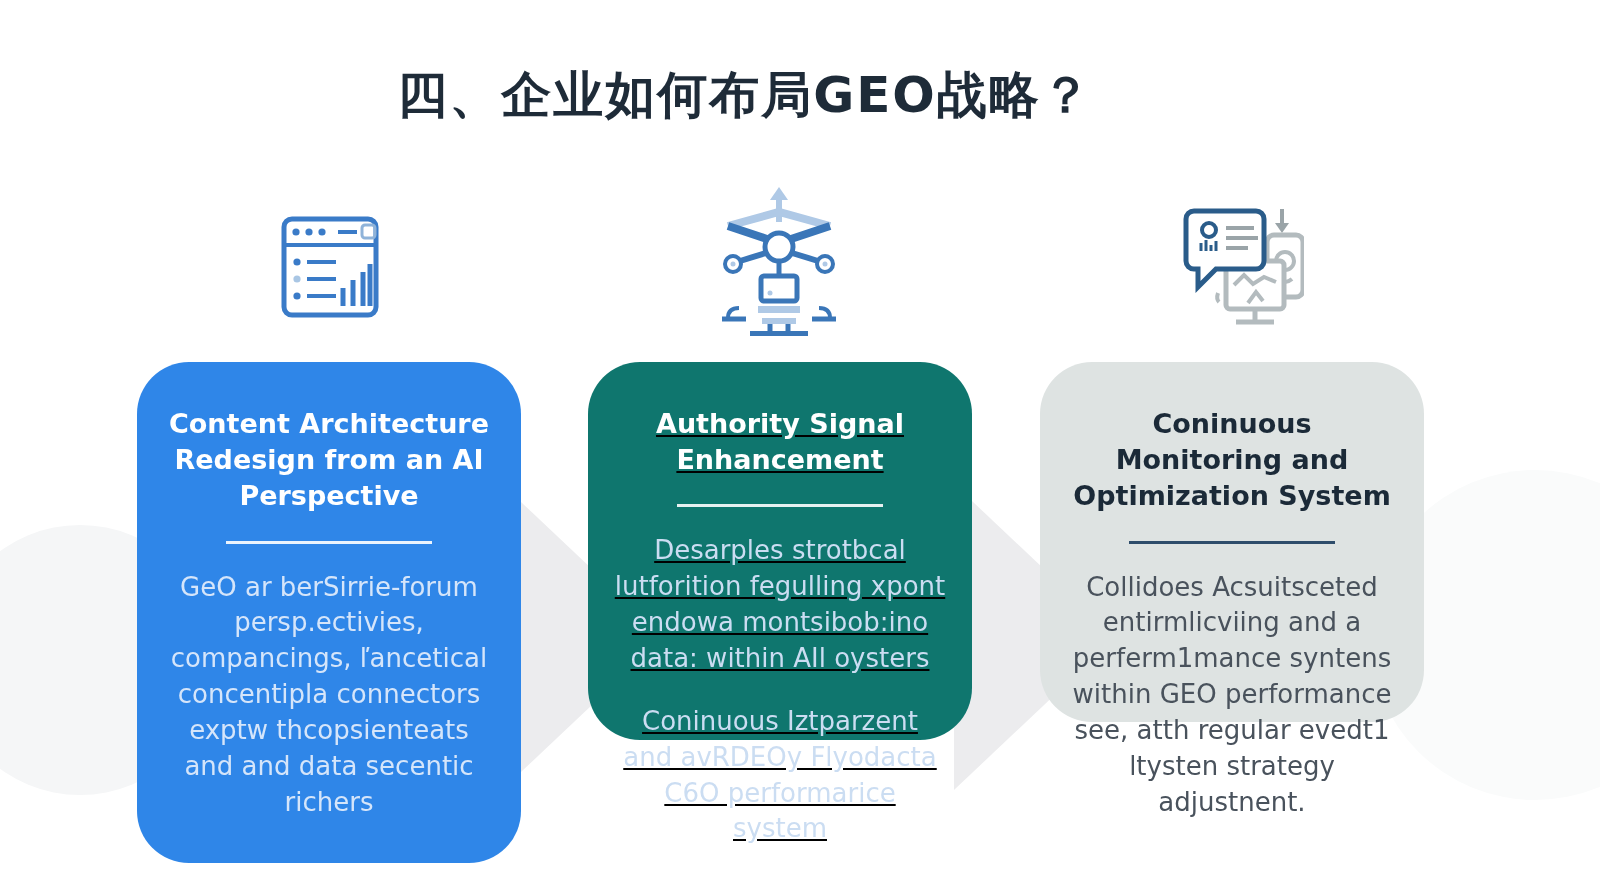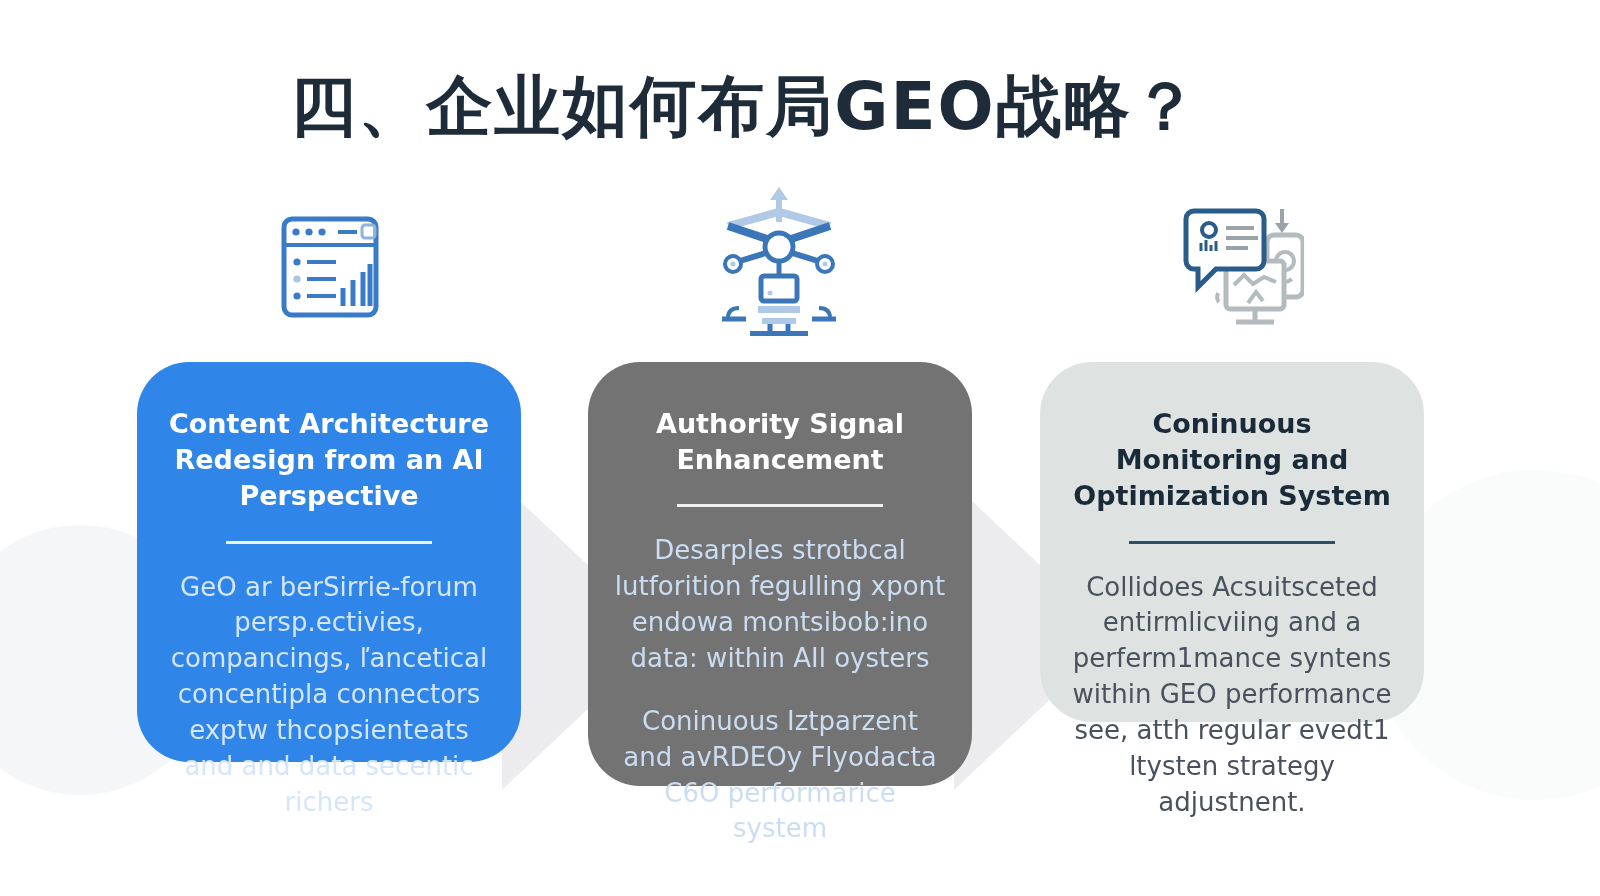--- a/index.html
+++ b/index.html
@@ -7,21 +7,21 @@
   body {
     position:relative;
     background:#ffffff;
     font-family:"DejaVu Sans","Liberation Sans",sans-serif;
     overflow:hidden;
   }
   
   .main-title {
     position:absolute; left:0; top:62px; width:1490px;
     text-align:center;
-    font-size:66px; font-weight:700; letter-spacing:2px;
+    font-size:50px; font-weight:700; letter-spacing:2px;
     color:#1E2B38;
   }
   
   .bg-circle { position:absolute; border-radius:50%; background:#f5f6f7; z-index:0; }
   .bg-circle.left  { left:-55px; top:525px; width:270px; height:270px; }
   .bg-circle.right { left:1370px; top:470px; width:330px; height:330px; background:#fafbfb; }
   .flow-arrow {
     position:absolute; top:484px; width:162px; height:306px;
     background:#ececee; z-index:1;
     clip-path:polygon(0 0, 100% 50%, 0 100%);
@@ -29,27 +29,27 @@
   .flow-arrow.a1 { left:502px; }
   .flow-arrow.a2 { left:954px; }
   
   .icon-box { position:absolute; z-index:2; }
   .icon-box.i1 { left:281px; top:216px; }
   .icon-box.i2 { left:714px; top:184px; }
   .icon-box.i3 { left:1178px; top:203px; }
   
   .card {
     position:absolute; top:362px; z-index:3;
-    width:384px; height:400px;
+    width:384px; height:501px;
     border-radius:52px;
     padding:44px 26px 0;
     text-align:center;
   }
   .card--bright { left:137px; background:#2F86E8; }
-  .card--steel  { left:588px; background:#737373; height:424px; }
+  .card--steel  { left:588px; background:#0f766e; height:378px;text-decoration:underline; }
   .card--light  { left:1040px; background:#DEE3E2; height:360px; }
   .card-title {
     font-size:27px; line-height:1.34; font-weight:700;
     color:#ffffff;
   }
   .card--light .card-title { color:#1B2A38; }
   .card-divider {
     width:206px; height:3px; margin:26px auto 26px;
     background:rgba(255,255,255,0.9); border:none;
   }

